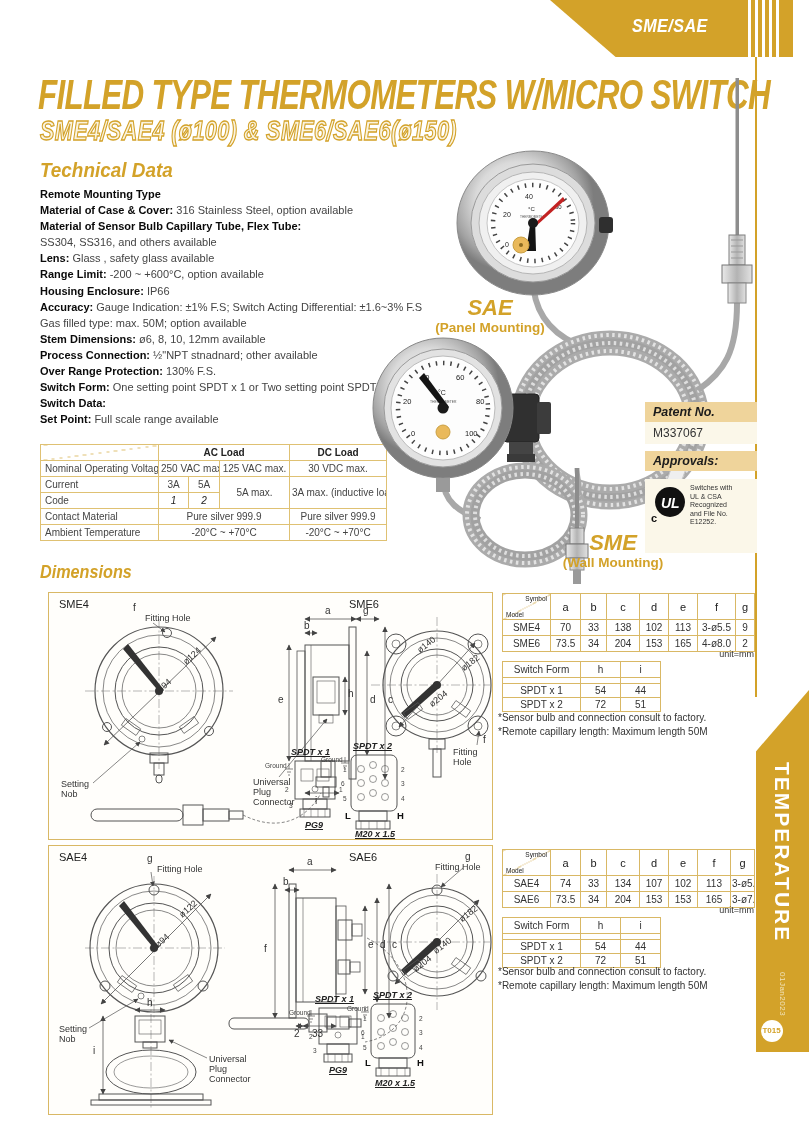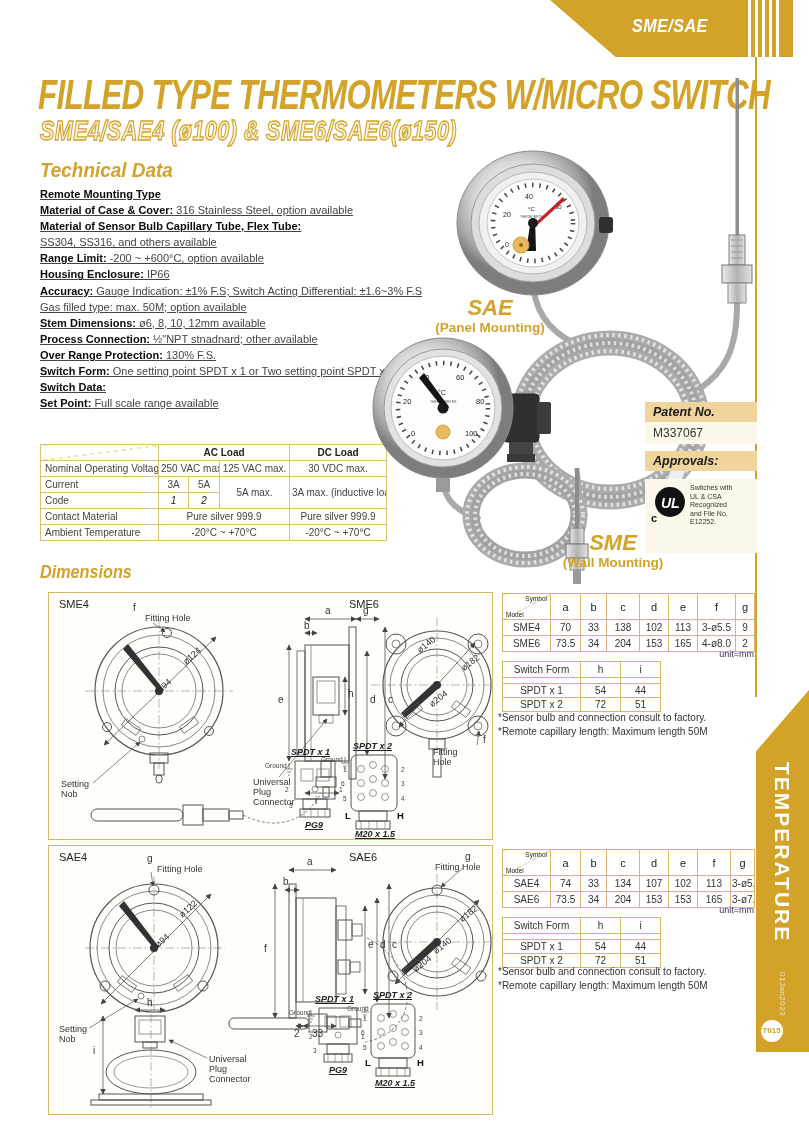--- a/index.html
+++ b/index.html
@@ -16,21 +16,21 @@
   
   .title{position:absolute;left:38px;top:70px;margin:0;color:#D3A229;font-size:43px;font-weight:bold;
          font-style:italic;white-space:nowrap;transform:scale(.73,1);transform-origin:left top;letter-spacing:-1px;}
   .subtitle{position:absolute;left:40px;top:116px;margin:0;font-size:27px;font-weight:bold;font-style:italic;
          white-space:nowrap;color:#faf3df;-webkit-text-stroke:1.3px #D3A229;
          transform:scale(.8,1);transform-origin:left top;letter-spacing:.5px;}
   .gold-head{position:absolute;margin:0;color:#D3A229;font-weight:bold;font-style:italic;
          transform:scale(.9,1);transform-origin:left top;white-space:nowrap;}
   
   .tech{position:absolute;left:40px;top:186px;width:440px;}
-  .tline{font-size:11px;line-height:16.1px;white-space:nowrap;color:#444;text-decoration:underline;}
+  .tline{font-size:11px;line-height:16.1px;white-space:nowrap;color:#444;}
   .tline b{color:#0a0a0a;}
   
   table{border-collapse:collapse;}
   .swt{position:absolute;left:40px;top:444px;width:346px;table-layout:fixed;font-size:10px;color:#444;}
   .swt td,.swt th{border:1px solid #DFC173;text-align:center;height:15px;padding:0 2px;font-weight:normal;overflow:hidden;white-space:nowrap;}
   .swt .lbl{text-align:left;padding-left:4px;}
   .swt th{font-weight:bold;color:#222;}
   .diag{background:linear-gradient(to bottom right,transparent 49.3%,#DFC173 49.3%,#DFC173 50.7%,transparent 50.7%);}
   .codeval{font-weight:bold;font-style:italic;color:#222;}
   
@@ -91,20 +91,21 @@
 
   <h1 class="title">FILLED TYPE THERMOMETERS W/MICRO SWITCH</h1>
   <h2 class="subtitle">SME4/SAE4 (ø100) &amp; SME6/SAE6(ø150)</h2>
 
   <h3 class="gold-head" style="left:40px;top:158px;font-size:21px;">Technical Data</h3>
   <div class="tech">
     <div class="tline"><b>Remote Mounting Type</b><span></span></div>
     <div class="tline"><b>Material of Case &amp; Cover:</b><span> 316 Stainless Steel, option available</span></div>
     <div class="tline"><b>Material of Sensor Bulb Capillary Tube, Flex Tube:</b><span></span></div>
     <div class="tline"><b></b><span>SS304, SS316, and others available</span></div>
+    <div class="tline"><b>Lens:</b><span> Glass , safety glass available</span></div>
     <div class="tline"><b>Range Limit:</b><span> -200 ~ +600°C, option available</span></div>
     <div class="tline"><b>Housing Enclosure:</b><span> IP66</span></div>
     <div class="tline"><b>Accuracy:</b><span> Gauge Indication: ±1% F.S; Switch Acting Differential: ±1.6~3% F.S</span></div>
     <div class="tline"><b></b><span>Gas filled type: max. 50M; option available</span></div>
     <div class="tline"><b>Stem Dimensions:</b><span> ø6, 8, 10, 12mm available</span></div>
     <div class="tline"><b>Process Connection:</b><span> ½"NPT stnadnard; other available</span></div>
     <div class="tline"><b>Over Range Protection:</b><span> 130% F.S.</span></div>
     <div class="tline"><b>Switch Form:</b><span> One setting point SPDT x 1 or Two setting point SPDT x 2</span></div>
     <div class="tline"><b>Switch Data:</b><span></span></div>
     <div class="tline"><b>Set Point:</b><span> Full scale range available</span></div>
@@ -428,21 +429,21 @@
     <span class="dlabel tiny" style="left:352px;top:186px">3</span>
     <span class="dlabel tiny" style="left:294px;top:201px">5</span>
     <span class="dlabel tiny" style="left:352px;top:201px">4</span>
     <span class="dlabel boldlab" style="left:296px;top:218px">L</span>
     <span class="dlabel boldlab" style="left:348px;top:218px">H</span>
     <span class="dlabel ulab" style="left:306px;top:236px">M20 x 1.5</span>
     <span class="dlabel" style="left:366px;top:54px;transform:rotate(-38deg)">ø140</span>
     <span class="dlabel" style="left:410px;top:72px;transform:rotate(-38deg)">ø182</span>
     <span class="dlabel" style="left:378px;top:108px;transform:rotate(-38deg)">ø204</span>
     <span class="dlabel dimletter" style="left:434px;top:142px">f</span>
-    <span class="dlabel" style="left:384px;top:154px">Fitting
+    <span class="dlabel" style="left:404px;top:154px">Fitting
 Hole</span>
   </div>
 
   <table class="dimtable" style="left:502px;top:593px;width:252px">
     <colgroup>
         <col style="width:48px">
         <col style="width:30px">
         <col style="width:26px">
         <col style="width:33px">
         <col style="width:29px">

